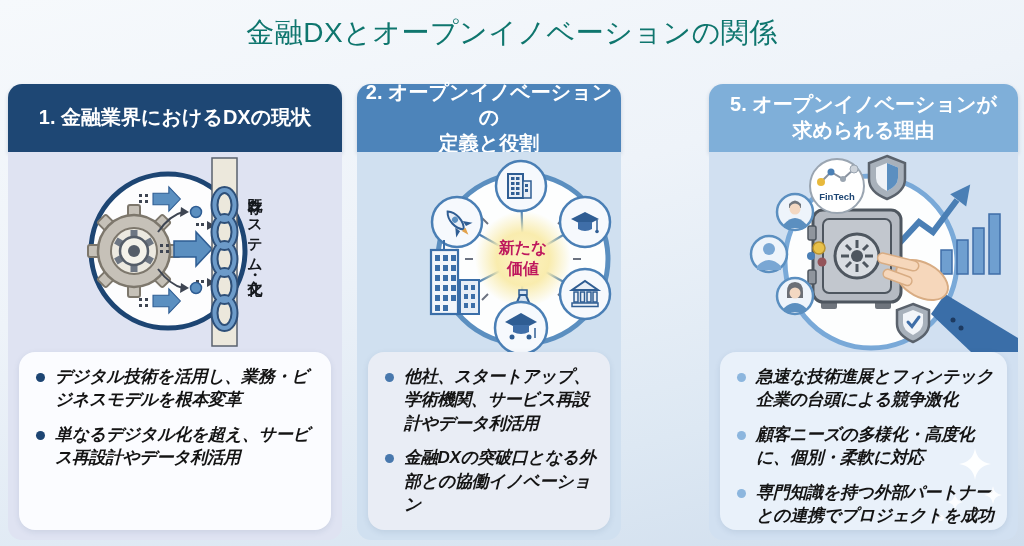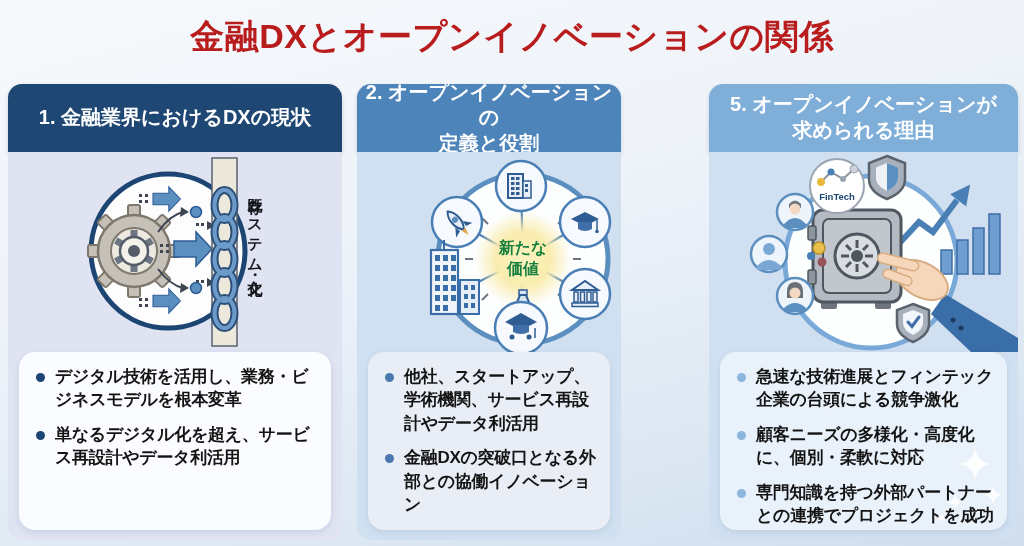--- a/index.html
+++ b/index.html
@@ -4,21 +4,21 @@
 <style>
   html,body{margin:0;padding:0;}
   body{
     width:1024px;height:546px;overflow:hidden;
     font-family:"Liberation Sans","DejaVu Sans",sans-serif;
     background:linear-gradient(165deg,#f6f9fc 0%,#eef3f9 40%,#dde8f3 75%,#cfdded 100%);
   }
   .stage{position:relative;width:1024px;height:546px;}
   .title{
     position:absolute;top:14px;left:0;width:100%;text-align:center;
-    font-size:34px;font-weight:700;color:#b91c1c;letter-spacing:.5px;
+    font-size:28px;font-weight:400;color:#0f766e;letter-spacing:.5px;
   }
   .col{position:absolute;top:84px;height:456px;}
   .col[data-col="0"]{left:8px;width:334px;}
   .col[data-col="1"]{left:357px;width:264px;}
   .col[data-col="2"]{left:709px;width:309px;}
   .col-header{
     height:68px;border-radius:14px 14px 0 0;background:var(--hdr);
     display:flex;flex-direction:column;align-items:center;justify-content:center;
     color:#fff;font-weight:700;font-size:20px;line-height:1.28;text-align:center;
     box-shadow:0 2px 4px rgba(20,50,90,.18);
@@ -30,28 +30,28 @@
   }
   .ill{position:relative;height:200px;}
   .ill svg{position:absolute;left:0;top:0;}
   .wall-label{
     position:absolute;left:237px;top:34px;height:166px;
     writing-mode:vertical-rl;text-orientation:upright;
     font-size:15px;font-weight:700;color:#15181d;letter-spacing:2px;
   }
   .center-label{
     position:absolute;left:124px;top:86px;width:84px;text-align:center;
-    font-size:16px;font-weight:800;color:#15803d;line-height:1.3;
+    font-size:16px;font-weight:800;color:#be185d;line-height:1.3;
   }
   .card{
     position:relative;margin:0 11px;height:178px;box-sizing:border-box;
     background:var(--card);border-radius:16px;padding:13px 12px 8px 15px;
     box-shadow:0 2px 6px rgba(30,60,100,.10);overflow:hidden;
   }
-  .bullet{display:flex;margin-bottom:11px;}
+  .bullet{display:flex;margin-bottom:11px;font-style:italic;}
   .bullet .dot{
     flex:none;width:9px;height:9px;border-radius:50%;
     background:var(--dot);margin:8px 10px 0 2px;
   }
   .bullet .txt{
     font-size:17px;font-weight:700;color:#141414;line-height:1.38;
     letter-spacing:-.3px;max-width:262px;
   }
   .sparkles{position:absolute;right:0;bottom:0;pointer-events:none;}
 </style>

